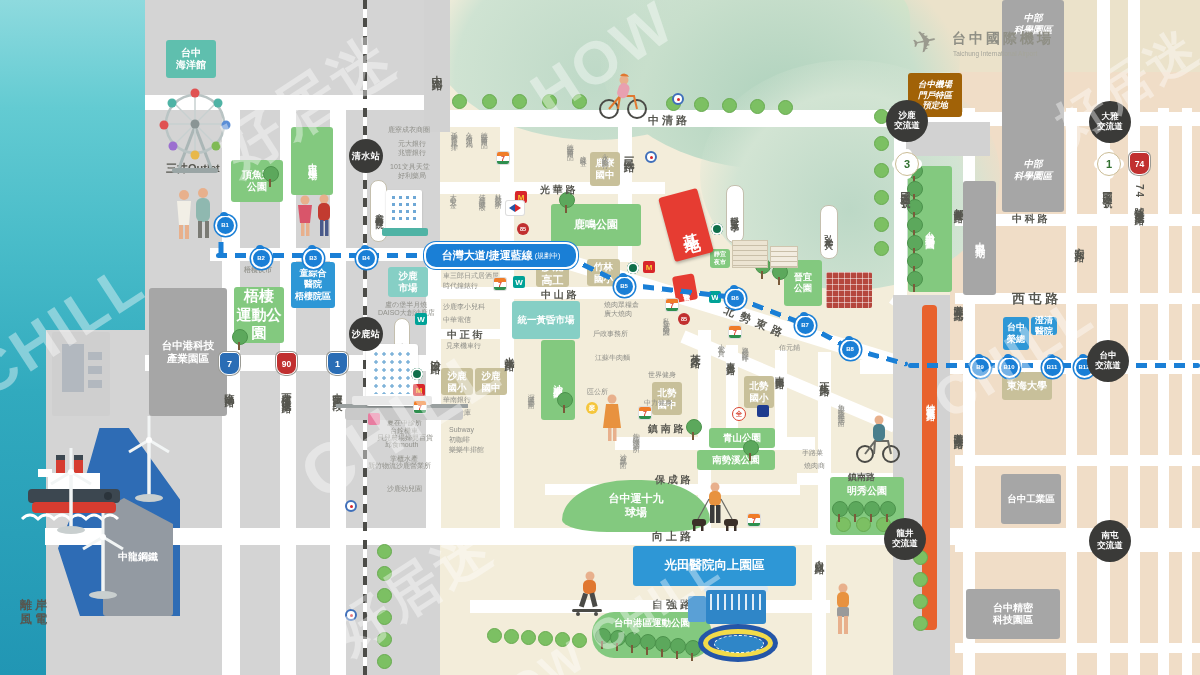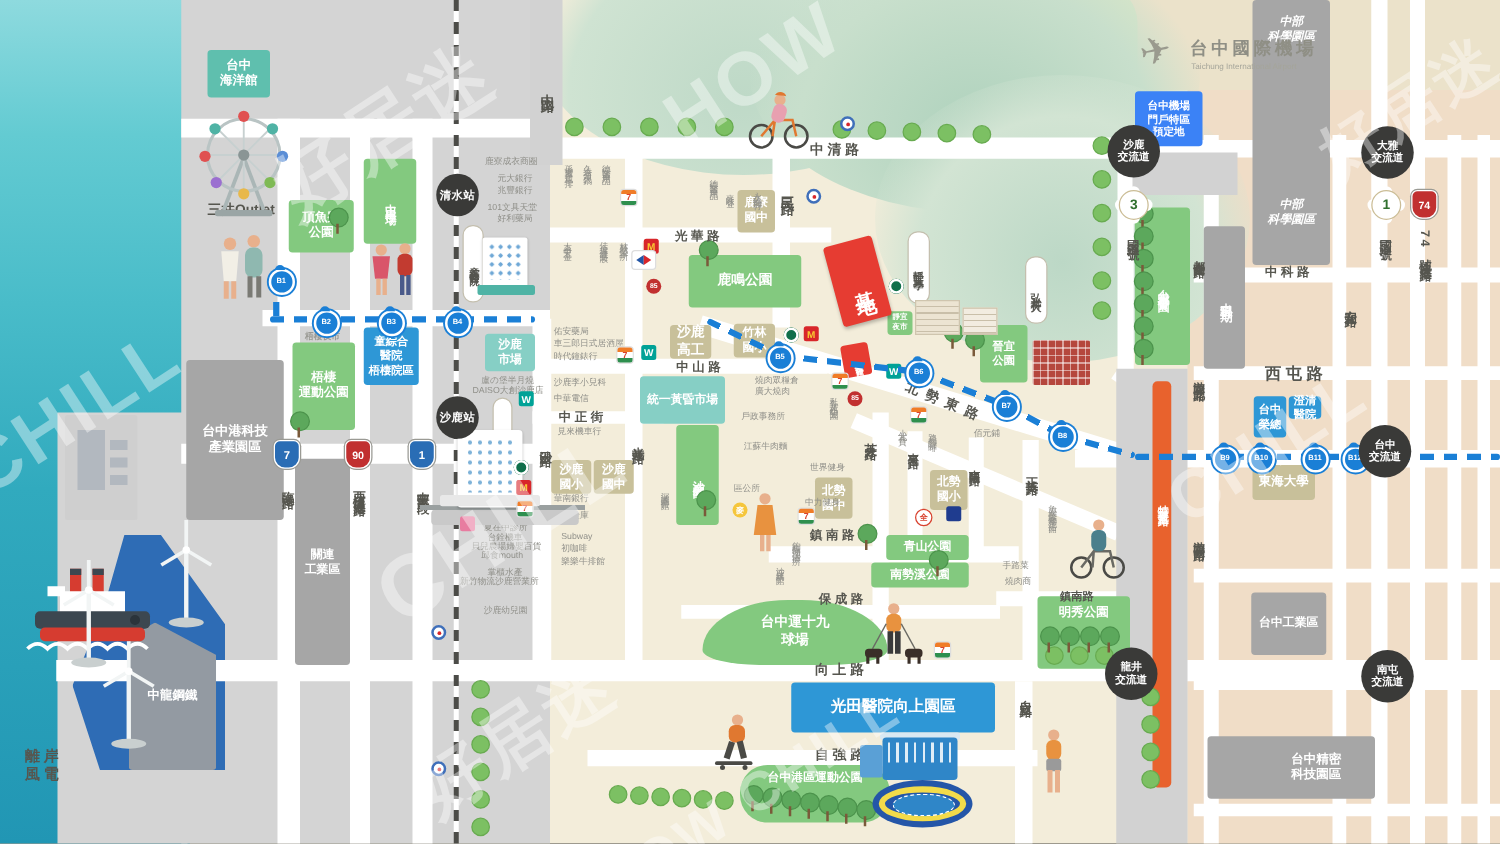--- a/index.html
+++ b/index.html
@@ -31,21 +31,21 @@
   .blk{position:absolute;display:flex;align-items:center;justify-content:center;text-align:center;font-weight:bold;
       border-radius:3px;white-space:pre-line;line-height:1.25;z-index:20;}
   .b-park{background:#83c97f;color:#fff;}
   .b-school{background:#c8c09a;color:#fff;}
   .b-hosp{background:#2e97d6;color:#fff;}
   .b-ind{background:#a6a6a6;color:#fff;z-index:8;}
   .b-steel{background:#939aa2;color:#fff;z-index:8;}
   .b-market{background:#86cfc5;color:#fff;}
   .b-teal{background:#5fbfae;color:#fff;}
   .b-red{background:#e63c32;color:#fff;z-index:30;}
-  .b-gate{background:#3b82f6;color:#fff;}
+  .b-gate{background:#a16207;color:#fff;font-style:italic;}
   .b-pill{background:#fff;color:#55554f;border:1px solid #c4bfae;border-radius:8px;z-index:21;}
   .vert{writing-mode:vertical-rl;letter-spacing:2px;}
   .rlab{position:absolute;color:#56564f;font-weight:bold;white-space:pre-line;line-height:1.2;z-index:25;}
   .poi{position:absolute;color:#90908a;font-size:7px;white-space:nowrap;line-height:1.1;z-index:24;}
   .wlab{position:absolute;color:#fff;font-weight:bold;text-align:center;white-space:pre-line;line-height:1.25;z-index:22;font-style:italic;}
   .tree1{position:absolute;width:13px;height:13px;border-radius:50%;background:#7cc063;border:1.5px solid #68ab50;z-index:23;}
   .tree2{position:absolute;width:16px;height:21px;z-index:23;}
   .tree2 i{position:absolute;left:1px;top:0;width:14px;height:14px;border-radius:50%;background:#5ca85c;border:1px solid #4c934c;}
   .tree2 b{position:absolute;left:7px;top:13px;width:2px;height:8px;background:#7a5a3a;}
   .brand{position:absolute;z-index:35;display:flex;align-items:center;justify-content:center;font-weight:bold;border-radius:2px;}
@@ -68,20 +68,24 @@
 
   <div class="zone" style="left:430px;top:-70px;width:330px;height:210px;background:radial-gradient(ellipse at 50% 70%,#bed9c7 0%,#cfe3d2 60%,rgba(207,227,210,0) 75%);border-radius:50%;z-index:3;"></div>
   <div class="zone" style="left:600px;top:-50px;width:360px;height:220px;background:radial-gradient(ellipse at 50% 70%,#afd2bd 0%,#c8dfcc 55%,rgba(200,223,204,0) 75%);border-radius:50%;z-index:3;"></div>
   <div class="zone" style="left:700px;top:60px;width:300px;height:230px;background:radial-gradient(ellipse at 50% 65%,#bcd8c6 0%,#d2e4d3 55%,rgba(210,228,211,0) 78%);border-radius:50%;z-index:3;"></div>
   <div class="zone" style="left:58px;top:428px;width:122px;height:188px;background:#2e6cb5;z-index:4;
        clip-path:polygon(34% 0,58% 0,100% 38%,100% 100%,18% 100%,0 64%,20% 32%);"></div>
 
   <div class="abs" style="left:912px;top:24px;font-size:30px;color:#9a9a8e;transform:rotate(-12deg);z-index:25;">✈</div>
   <div class="abs" style="left:952px;top:30px;font-size:14px;font-weight:bold;letter-spacing:3px;color:#8f8f85;z-index:25;">台中國際機場</div>
   <div class="abs" style="left:953px;top:50px;font-size:6.5px;color:#a5a59a;z-index:25;">Taichung International Airport</div>
+  <div class="mrt-pill" style="left:424px;top:242px;width:150px;height:23px;">
+    <span style="font-size:11px;font-weight:bold;">台灣大道/捷運藍線</span>
+    <span style="font-size:7px;">(規劃中)</span>
+  </div>
   <div class="abs" style="left:666px;top:192px;width:40px;height:66px;background:#e63c32;border-radius:3px;color:#fff;
        display:flex;align-items:center;justify-content:center;font-size:16px;font-weight:bold;writing-mode:vertical-rl;
        letter-spacing:4px;transform:rotate(-15deg);box-shadow:0 2px 3px rgba(0,0,0,.25);z-index:50;">基地</div>
 
   <svg class="illus" style="left:18px;top:425px;" width="112" height="100" viewBox="0 0 112 100">
     <rect x="38" y="30" width="9" height="20" fill="#d63c30"></rect>
       <rect x="56" y="30" width="9" height="20" fill="#d63c30"></rect>
     <rect x="38" y="30" width="9" height="5" fill="#3c4750"></rect>
       <rect x="56" y="30" width="9" height="5" fill="#3c4750"></rect>
     <rect x="20" y="44" width="14" height="8" fill="#fff"></rect>
@@ -328,21 +332,21 @@
     <div class="sh sh-f" style="left: 1097px; top: 152px;">1</div>
     <div class="sh sh-r" style="left: 1129px; top: 152px;">74</div>
     <div class="sh sh-b" style="left: 219px; top: 352px;">7</div>
     <div class="sh sh-r" style="left: 276px; top: 352px;">90</div>
     <div class="sh sh-b" style="left: 327px; top: 352px;">1</div>
     <div class="blk b-teal" style="left: 166px; top: 40px; width: 50px; height: 38px; font-size: 10px;">台中
 海洋館</div>
     <div class="blk b-park" style="left: 231px; top: 160px; width: 52px; height: 42px; font-size: 10px;">頂魚寮
 公園</div>
     <div class="blk b-park vert" style="left: 291px; top: 127px; width: 42px; height: 68px; font-size: 9px;">中正田徑場</div>
-    <div class="blk b-park" style="left: 234px; top: 274px; width: 50px; height: 70px; font-size: 10px;">梧棲
+    <div class="blk b-park" style="left: 234px; top: 287px; width: 50px; height: 56px; font-size: 15px;">梧棲
 運動公園</div>
     <div class="blk b-park" style="left: 551px; top: 204px; width: 90px; height: 42px; font-size: 11px;">鹿鳴公園</div>
     <div class="blk b-park vert" style="left: 541px; top: 340px; width: 34px; height: 80px; font-size: 9.5px;">沙鹿公園</div>
     <div class="blk b-park" style="left: 784px; top: 260px; width: 38px; height: 46px; font-size: 9px;">晉宜
 公園</div>
     <div class="blk b-park" style="left: 710px; top: 249px; width: 20px; height: 19px; font-size: 6px;">靜宜
 夜市</div>
     <div class="blk b-park" style="left: 709px; top: 428px; width: 66px; height: 20px; font-size: 9.5px;">青山公園</div>
     <div class="blk b-park" style="left: 697px; top: 450px; width: 78px; height: 20px; font-size: 9.5px;">南勢溪公園</div>
     <div class="blk b-park" style="left: 562px; top: 480px; width: 148px; height: 52px; font-size: 11px; border-radius: 60% 60% 40% 40% / 100% 100% 30% 30%;">台中運十九
@@ -375,26 +379,24 @@
 榮總</div>
     <div class="blk b-hosp" style="left: 1031px; top: 317px; width: 26px; height: 18px; font-size: 9px;">澄清
 醫院</div>
     <div class="blk b-hosp" style="left: 633px; top: 546px; width: 163px; height: 40px; font-size: 12.5px;">光田醫院向上園區</div>
     <div class="blk b-pill vert" style="left: 726px; top: 185px; width: 16px; height: 56px; font-size: 8.5px;">靜宜大學</div>
     <div class="blk b-pill vert" style="left: 820px; top: 205px; width: 16px; height: 52px; font-size: 8.5px;">弘光科大</div>
     <div class="blk b-pill vert" style="left: 370px; top: 180px; width: 15px; height: 60px; font-size: 8px;">童綜合醫院</div>
     <div class="blk b-pill vert" style="left: 394px; top: 318px; width: 14px; height: 44px; font-size: 7.5px;">光田醫院</div>
     <div class="blk b-ind" style="left: 149px; top: 288px; width: 78px; height: 128px; font-size: 10.5px;">台中港科技
 產業園區</div>
-    <div class="blk b-ind" style="left: 236px; top: 367px; width: 44px; height: 165px; font-size: 9.5px;">關連
-工業區</div>
     <div class="blk b-ind" style="left: 1002px; top: 0px; width: 62px; height: 212px; font-size: 9px;"></div>
     <div class="blk b-ind vert" style="left: 963px; top: 181px; width: 33px; height: 114px; font-size: 10px;">中科二期</div>
     <div class="blk b-ind" style="left: 1001px; top: 474px; width: 60px; height: 50px; font-size: 9.5px;">台中工業區</div>
-    <div class="blk b-ind" style="left: 966px; top: 589px; width: 94px; height: 50px; font-size: 10px; padding-left: 40px;">台中精密
+    <div class="blk b-ind" style="left: 966px; top: 589px; width: 94px; height: 50px; font-size: 10px;">台中精密
 科技園區</div>
     <div class="blk b-steel" style="left: 103px; top: 498px; width: 70px; height: 118px; font-size: 10px; clip-path: polygon(30% 0px, 100% 22%, 100% 100%, 0px 100%, 0px 10%);">中龍鋼鐵</div>
     <div class="blk b-gate" style="left: 908px; top: 73px; width: 54px; height: 44px; font-size: 8.5px;">台中機場
 門戶特區
 預定地</div>
     <div class="blk b-red vert" style="left: 674px; top: 275px; width: 22px; height: 26px; font-size: 6.5px; transform: rotate(-10deg);">隆悅會館</div>
     <div class="wlab" style="left: 1004px; top: 12px; width: 58px; font-size: 9.5px;">中部
 科學園區</div>
     <div class="wlab" style="left: 1004px; top: 158px; width: 58px; font-size: 9.5px;">中部
 科學園區</div>

